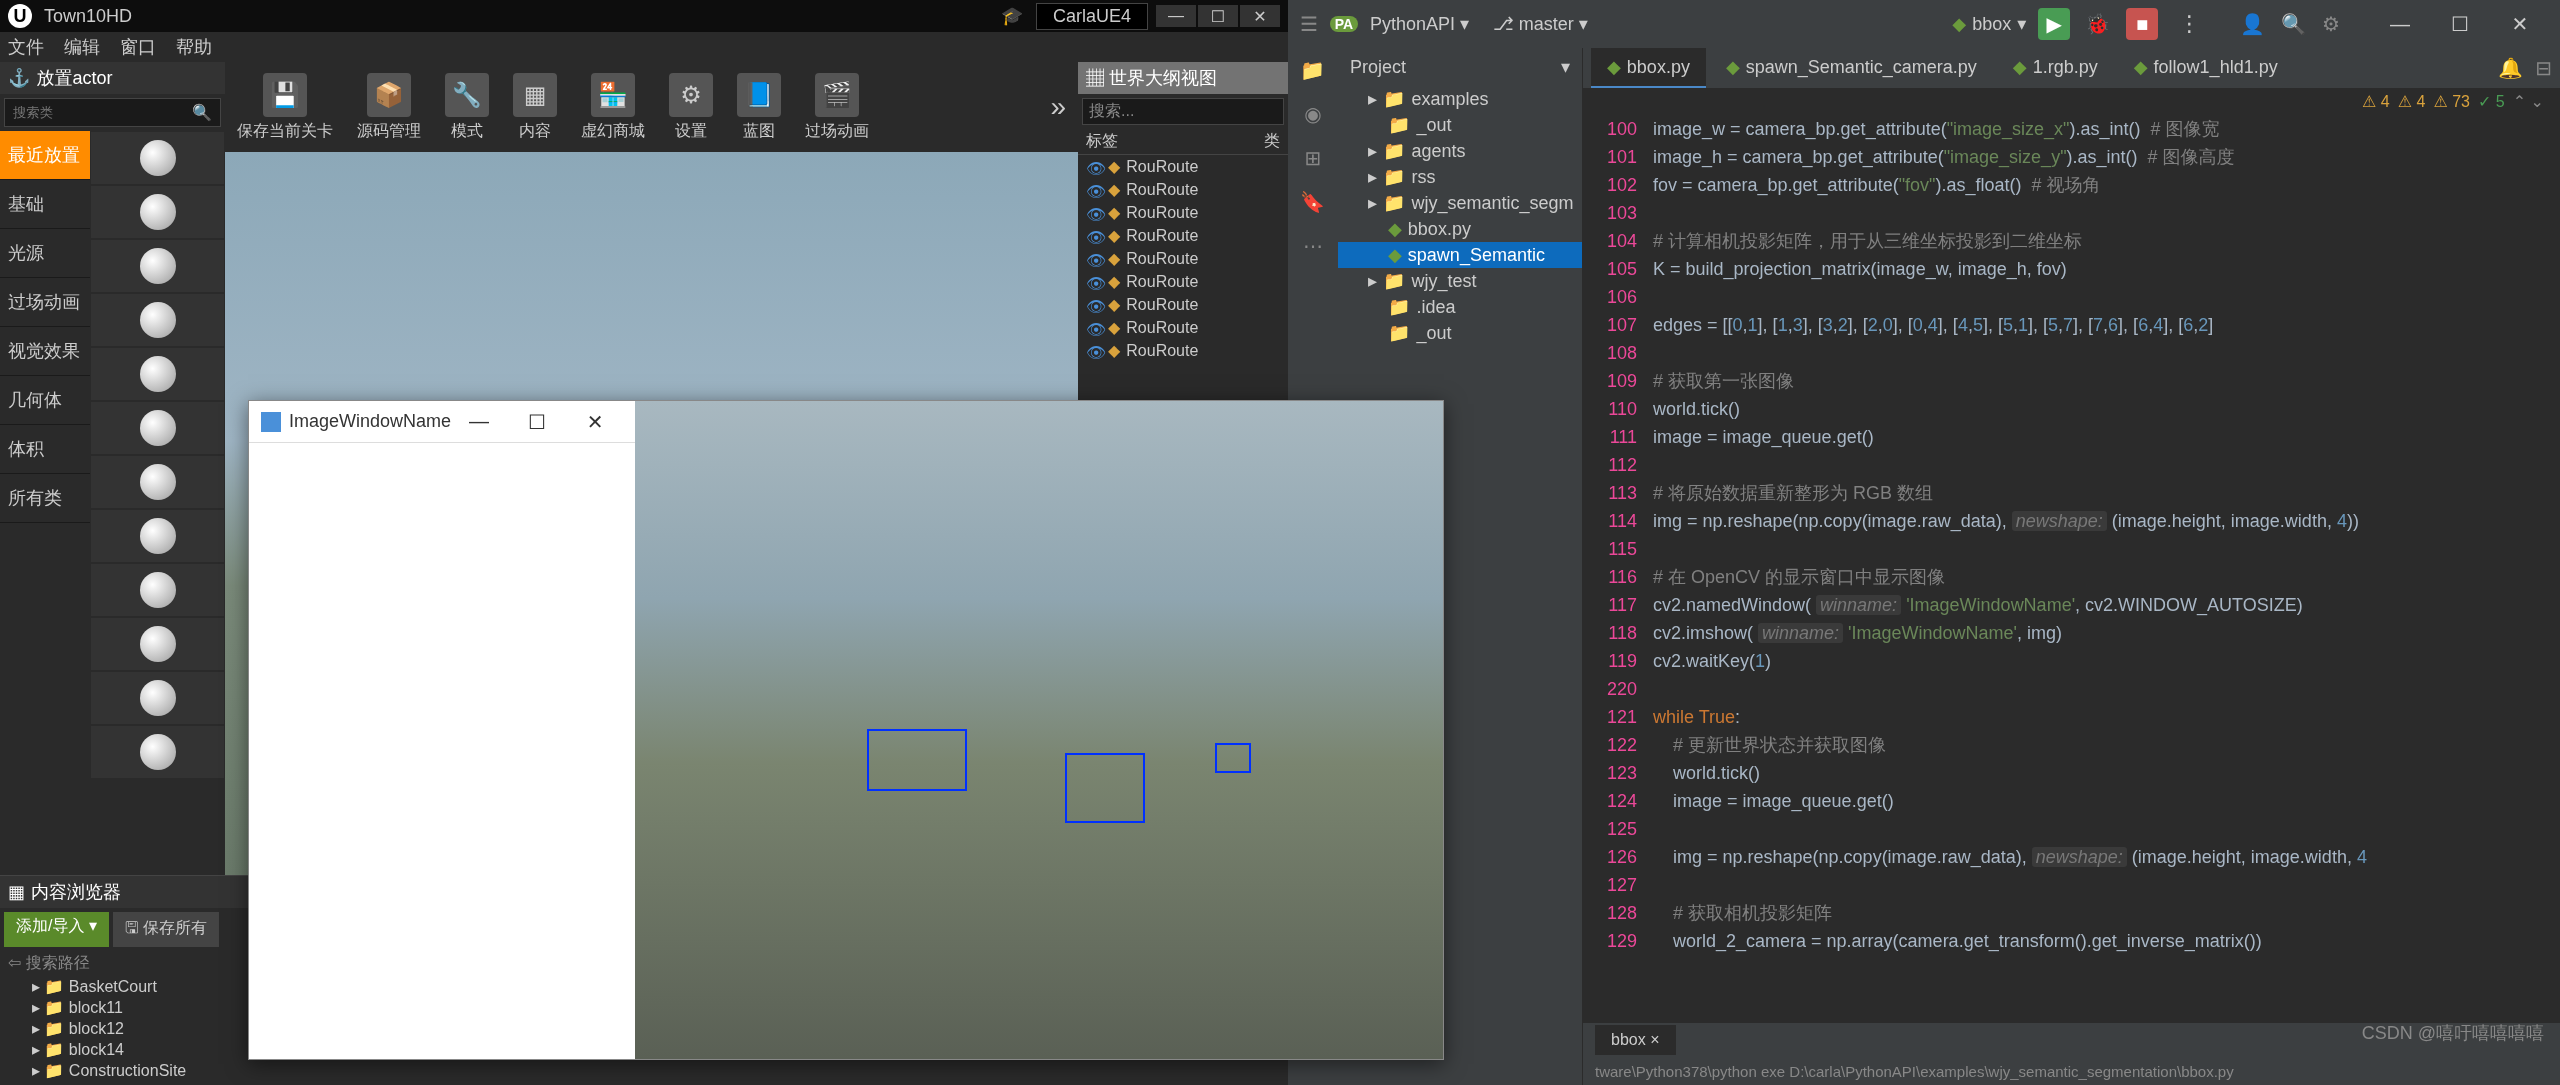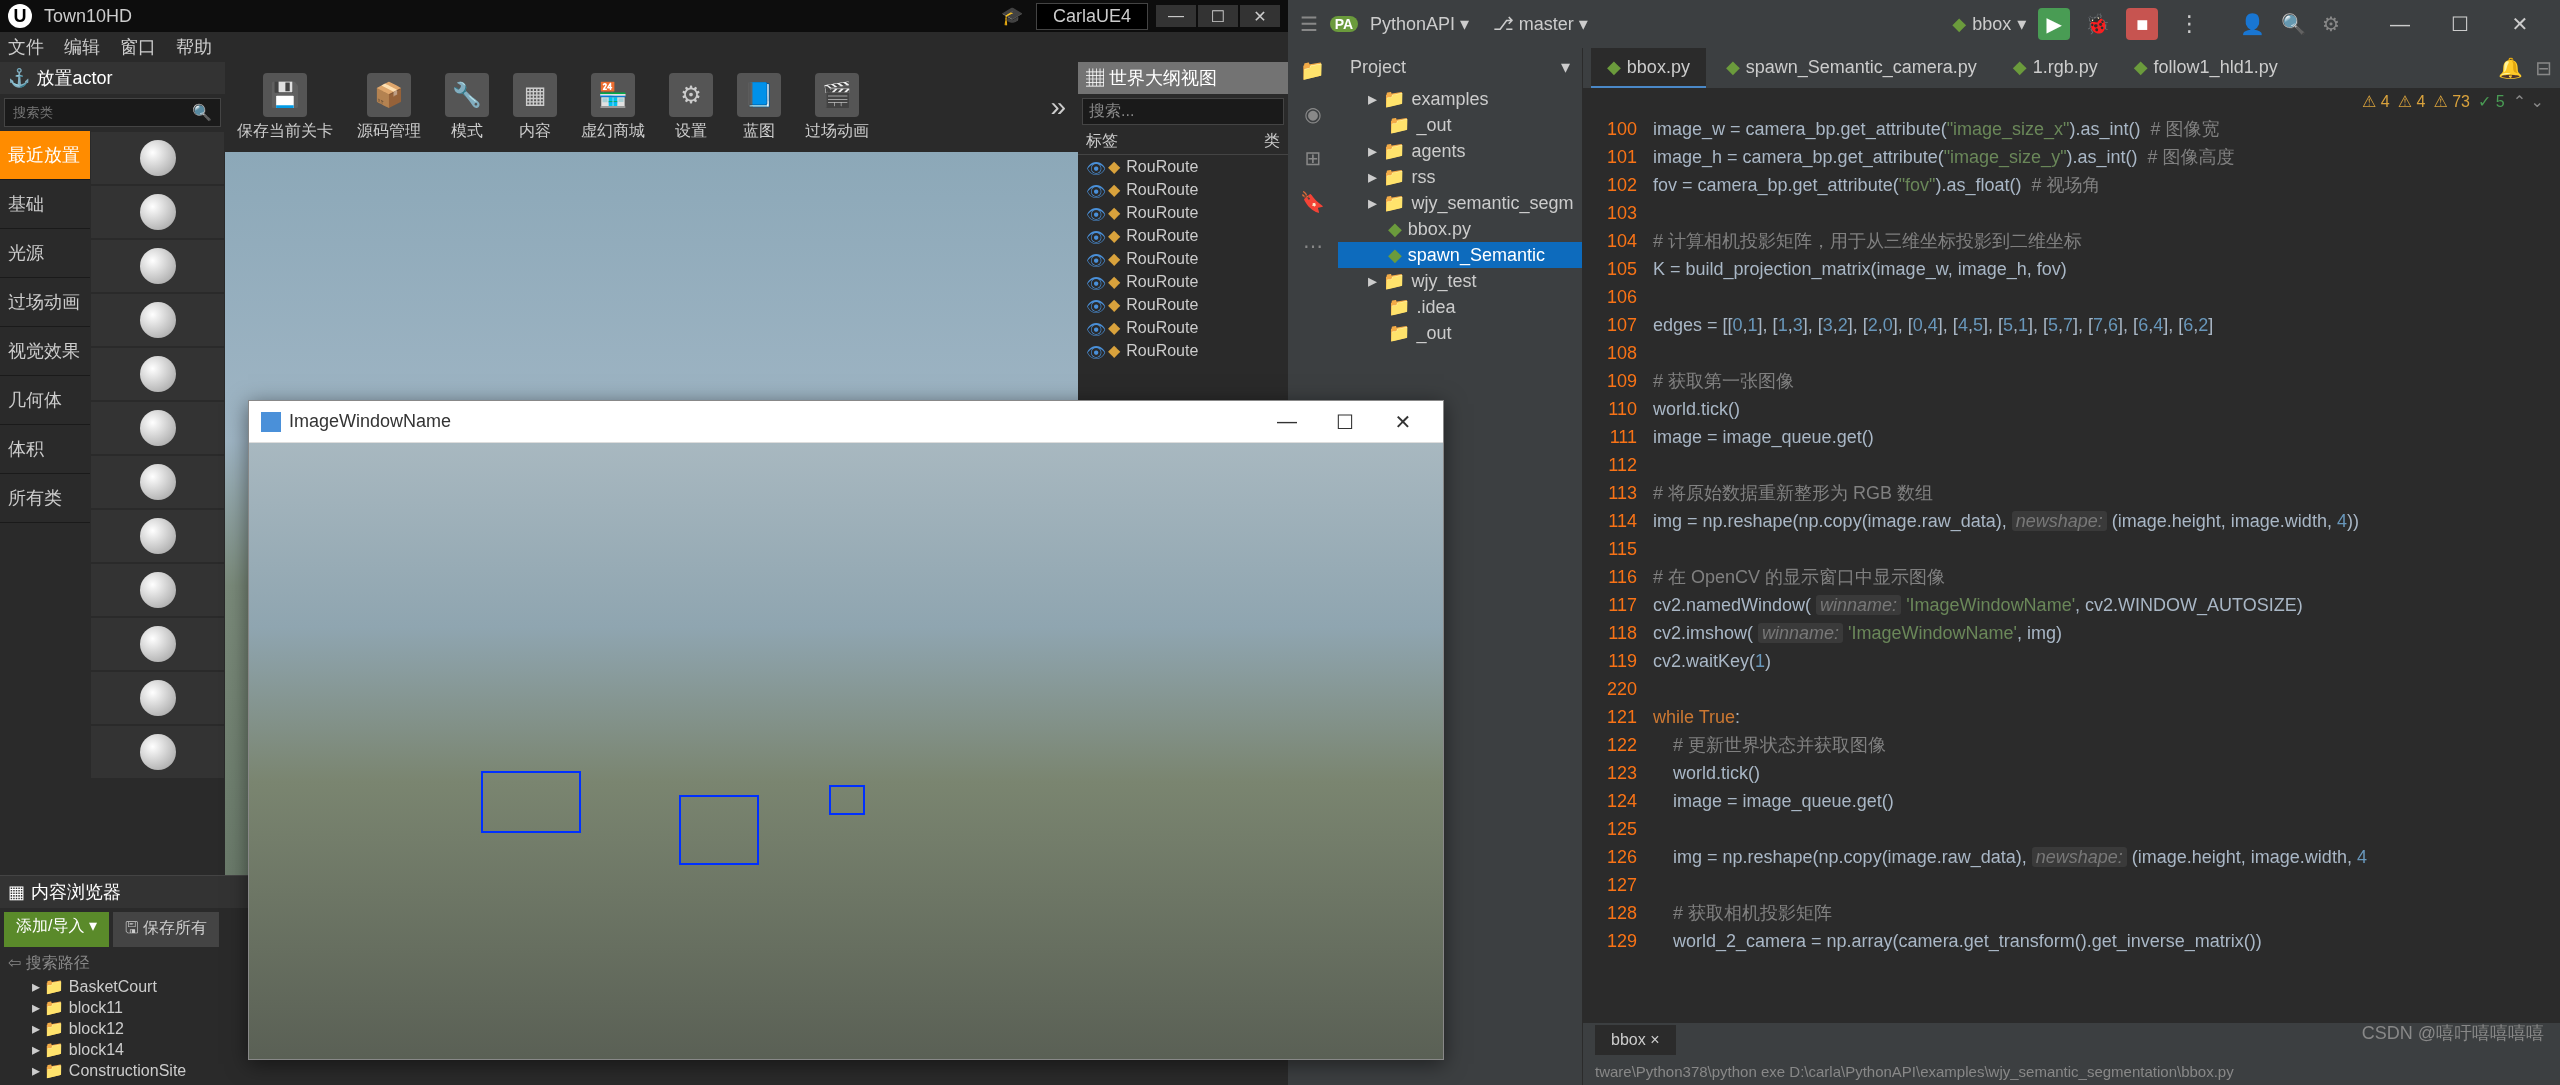--- a/index.html
+++ b/index.html
@@ -44,21 +44,21 @@
 .ue-content-browser { height: 210px; background: #2a2a2a; border-top: 1px solid #444; display: flex; flex-direction: column; }
 .ue-cb-hdr { background: #333; padding: 4px 8px; color: #fff; font-size: 18px; display: flex; align-items: center; gap: 6px; }
 .ue-cb-btns { display: flex; padding: 4px; gap: 4px; }
 .ue-cb-add { background: #5a8a2a; color: #fff; padding: 4px 12px; font-size: 16px; }
 .ue-cb-save { background: #444; color: #ccc; padding: 4px 12px; font-size: 16px; }
 .ue-cb-path { padding: 2px 8px; color: #888; font-size: 16px; }
 .ue-cb-tree { padding: 0 8px; }
 .ue-cb-folder { color: #ccc; font-size: 16px; padding: 1px 0 1px 24px; }
 
 
-.img-window { position: absolute; left: 248px; top: 400px; width: 1196px; height: 660px; background: #fff; border: 1px solid #888; box-shadow: 0 4px 20px rgba(0,0,0,0.5); display: flex; flex-direction: column; z-index: 100; }
+.img-window { position: absolute; left: 248px; top: 400px; width: 1196px; height: 660px; background: #fff; border: 1px solid #888; box-shadow: 0 4px 20px rgba(0,0,0,0.5); display: flex; flex-direction: row; z-index: 100; }
 .img-titlebar { height: 42px; background: #fff; display: flex; align-items: center; padding: 0 12px; border-bottom: 1px solid #ddd; }
 .img-icon { width: 20px; height: 20px; background: #4a90d9; margin-right: 8px; }
 .img-title { flex: 1; font-size: 18px; color: #333; }
 .img-btns { display: flex; gap: 2px; }
 .img-btn { width: 56px; height: 38px; display: flex; align-items: center; justify-content: center; font-size: 20px; color: #333; }
 .img-content { flex: 1; background: linear-gradient(#a8b8c0 0%, #8fa5b0 30%, #7a8570 55%, #5a6055 100%); position: relative; overflow: hidden; }
 .bbox { position: absolute; border: 2px solid #0030ff; }
 
 
 .ide { width: 1272px; height: 100%; background: #2b2b2b; display: flex; flex-direction: column; }
@@ -95,21 +95,21 @@
 .ide-tabs { height: 40px; display: flex; align-items: center; background: #3c3f41; padding: 0 8px; gap: 4px; }
 .ide-tab { padding: 8px 16px; color: #ccc; font-size: 18px; display: flex; align-items: center; gap: 6px; border-bottom: 2px solid transparent; }
 .ide-tab.active { border-bottom-color: #4a88c7; background: #2b2b2b; }
 .ide-tab-icons { margin-left: auto; display: flex; gap: 12px; color: #888; font-size: 20px; }
 
 .ide-status-right { padding: 4px 16px; display: flex; align-items: center; gap: 8px; font-size: 16px; justify-content: flex-end; background: #2b2b2b; }
 .warn-badge { color: #d9a23c; }
 .ok-badge { color: #499c54; }
 
 .code-area { flex: 1; display: flex; overflow: hidden; font-family: "JetBrains Mono", Consolas, monospace; font-size: 18px; line-height: 28px; }
-.gutter { width: 70px; text-align: right; padding-right: 16px; color: #f97316; user-select: none; }
+.gutter { width: 70px; text-align: right; padding-right: 16px; color: #ec4899; user-select: none; }
 .gutter div { height: 28px; }
 .code { flex: 1; color: #a9b7c6; white-space: pre; overflow: hidden; }
 .code div { height: 28px; }
 .kw { color: #cc7832; }
 .str { color: #6a8759; }
 .num { color: #6897bb; }
 .cmt { color: #808080; }
 .hint { color: #787878; background: #3a3a3a; padding: 0 4px; border-radius: 3px; font-style: italic; }
 
 .ide-breadcrumb { height: 30px; background: #3c3f41; padding: 0 16px; display: flex; align-items: center; gap: 8px; color: #888; font-size: 16px; }

